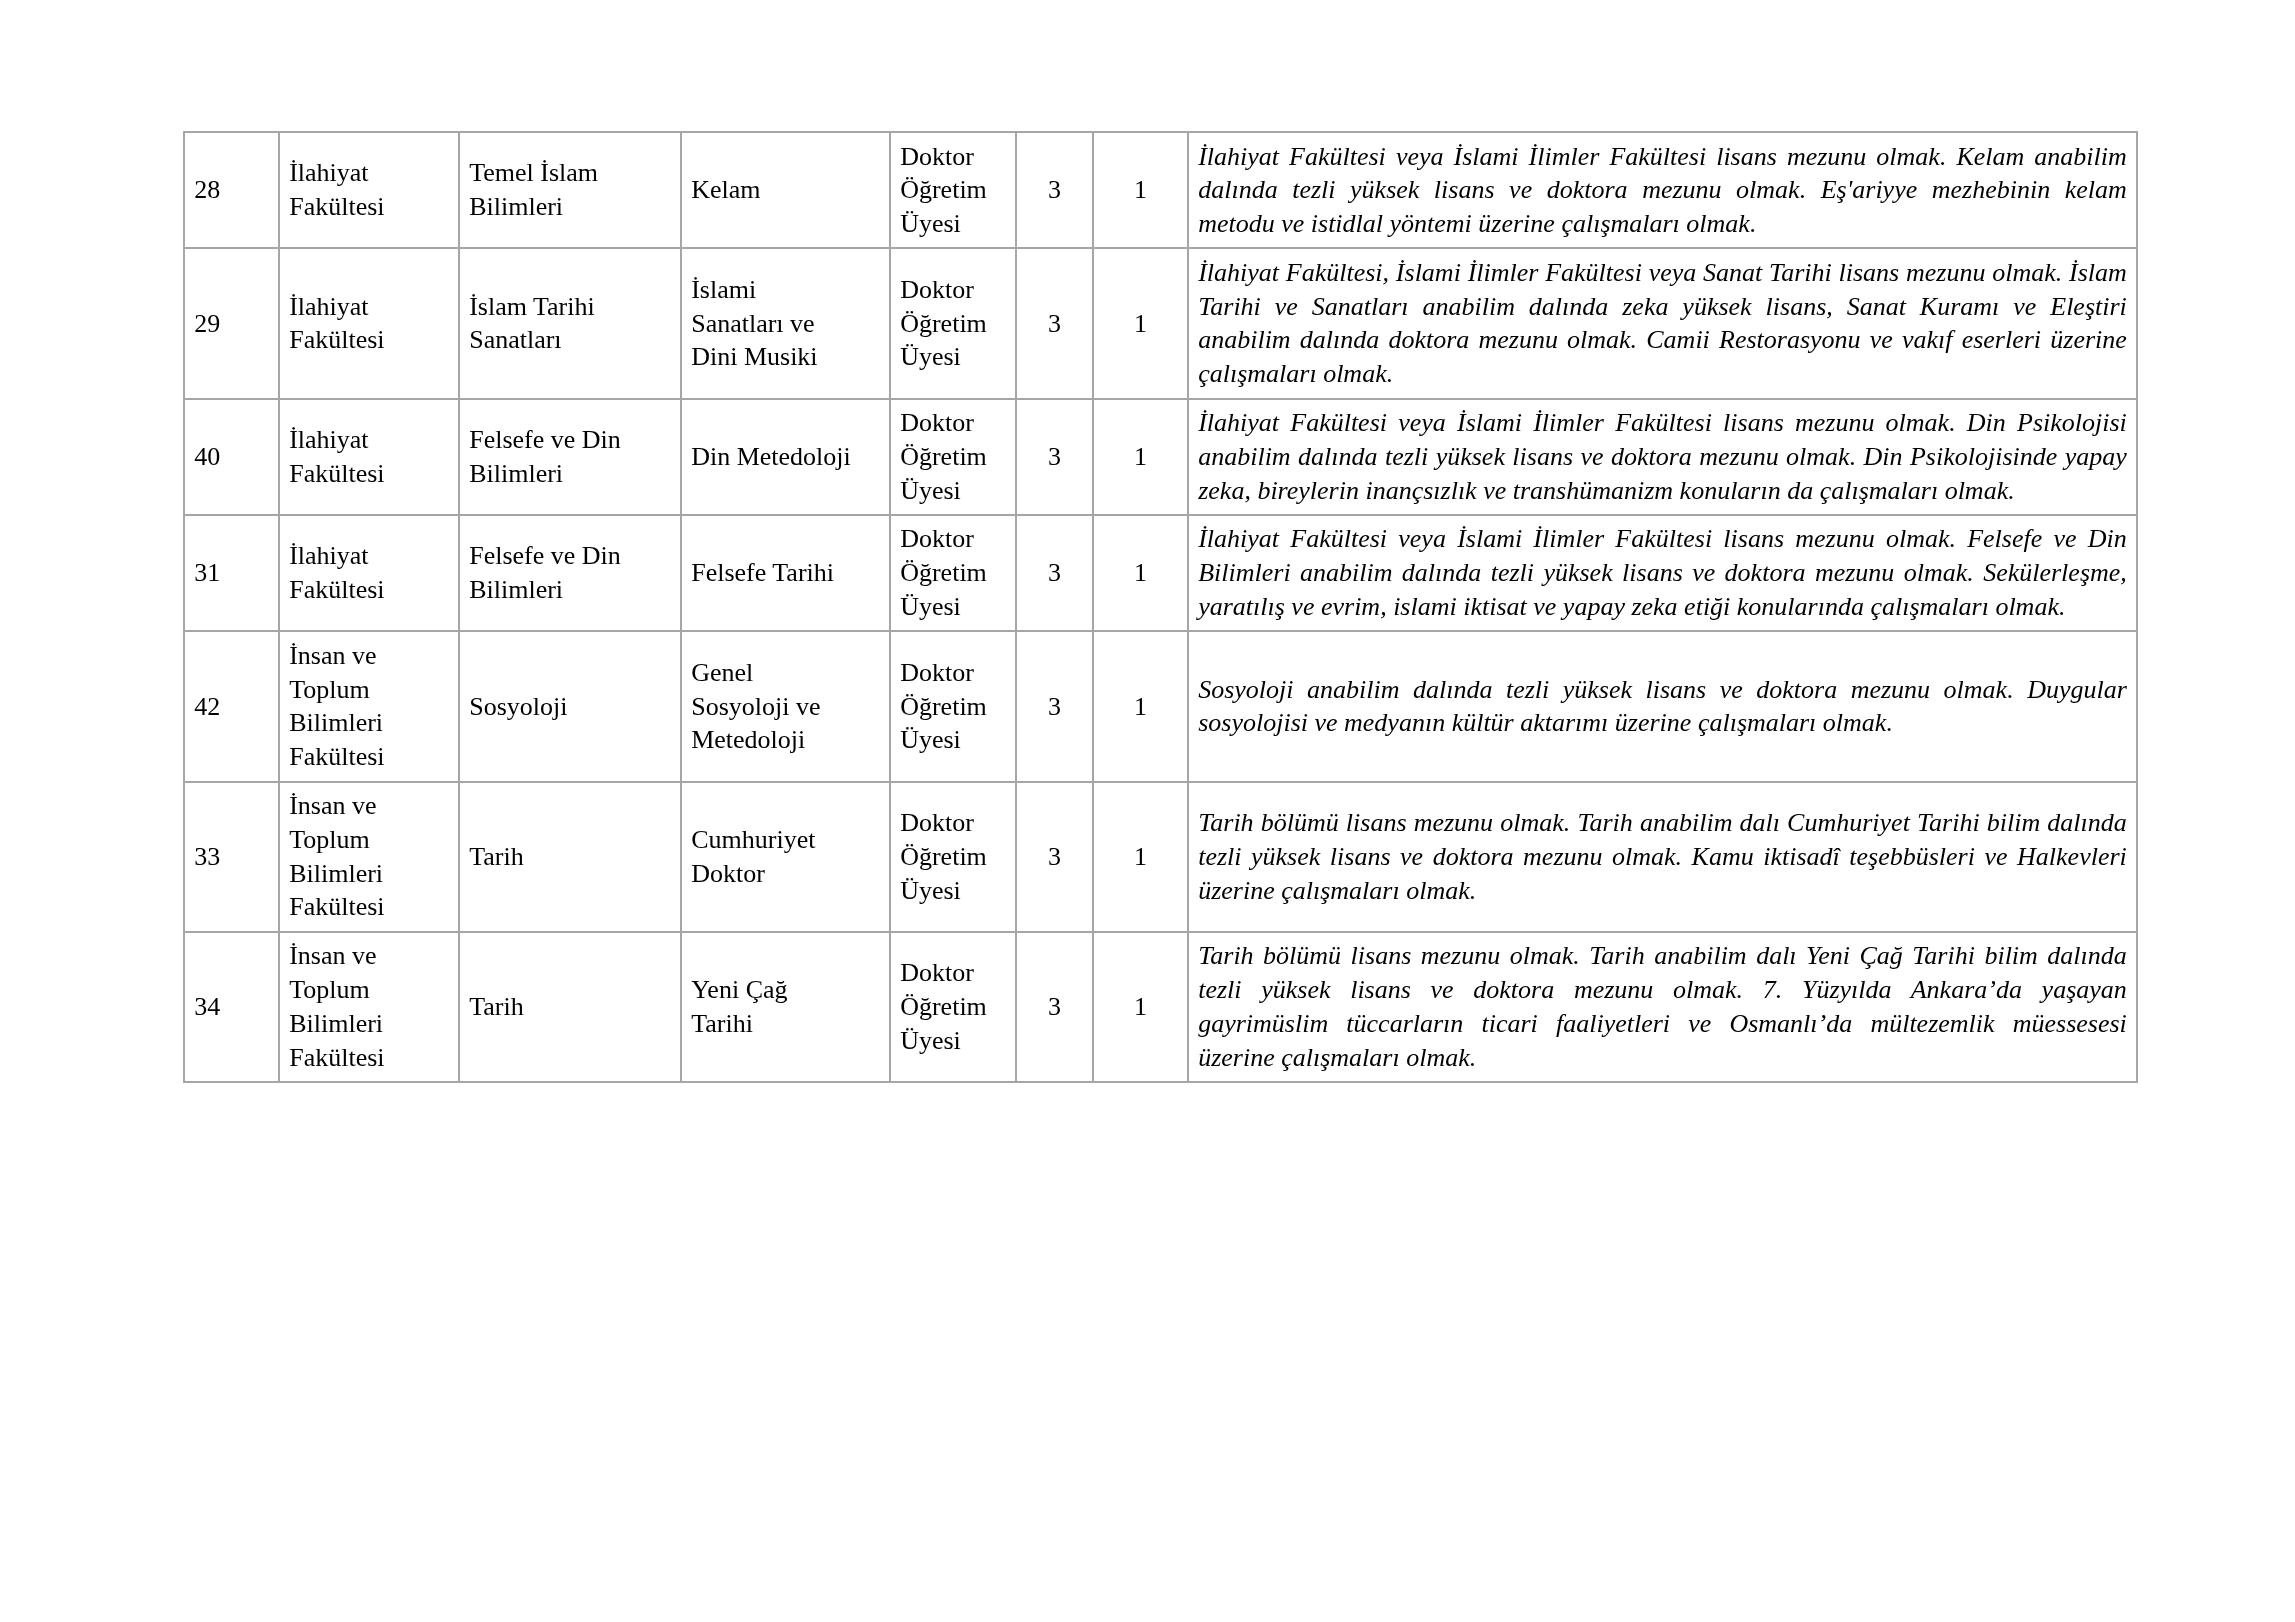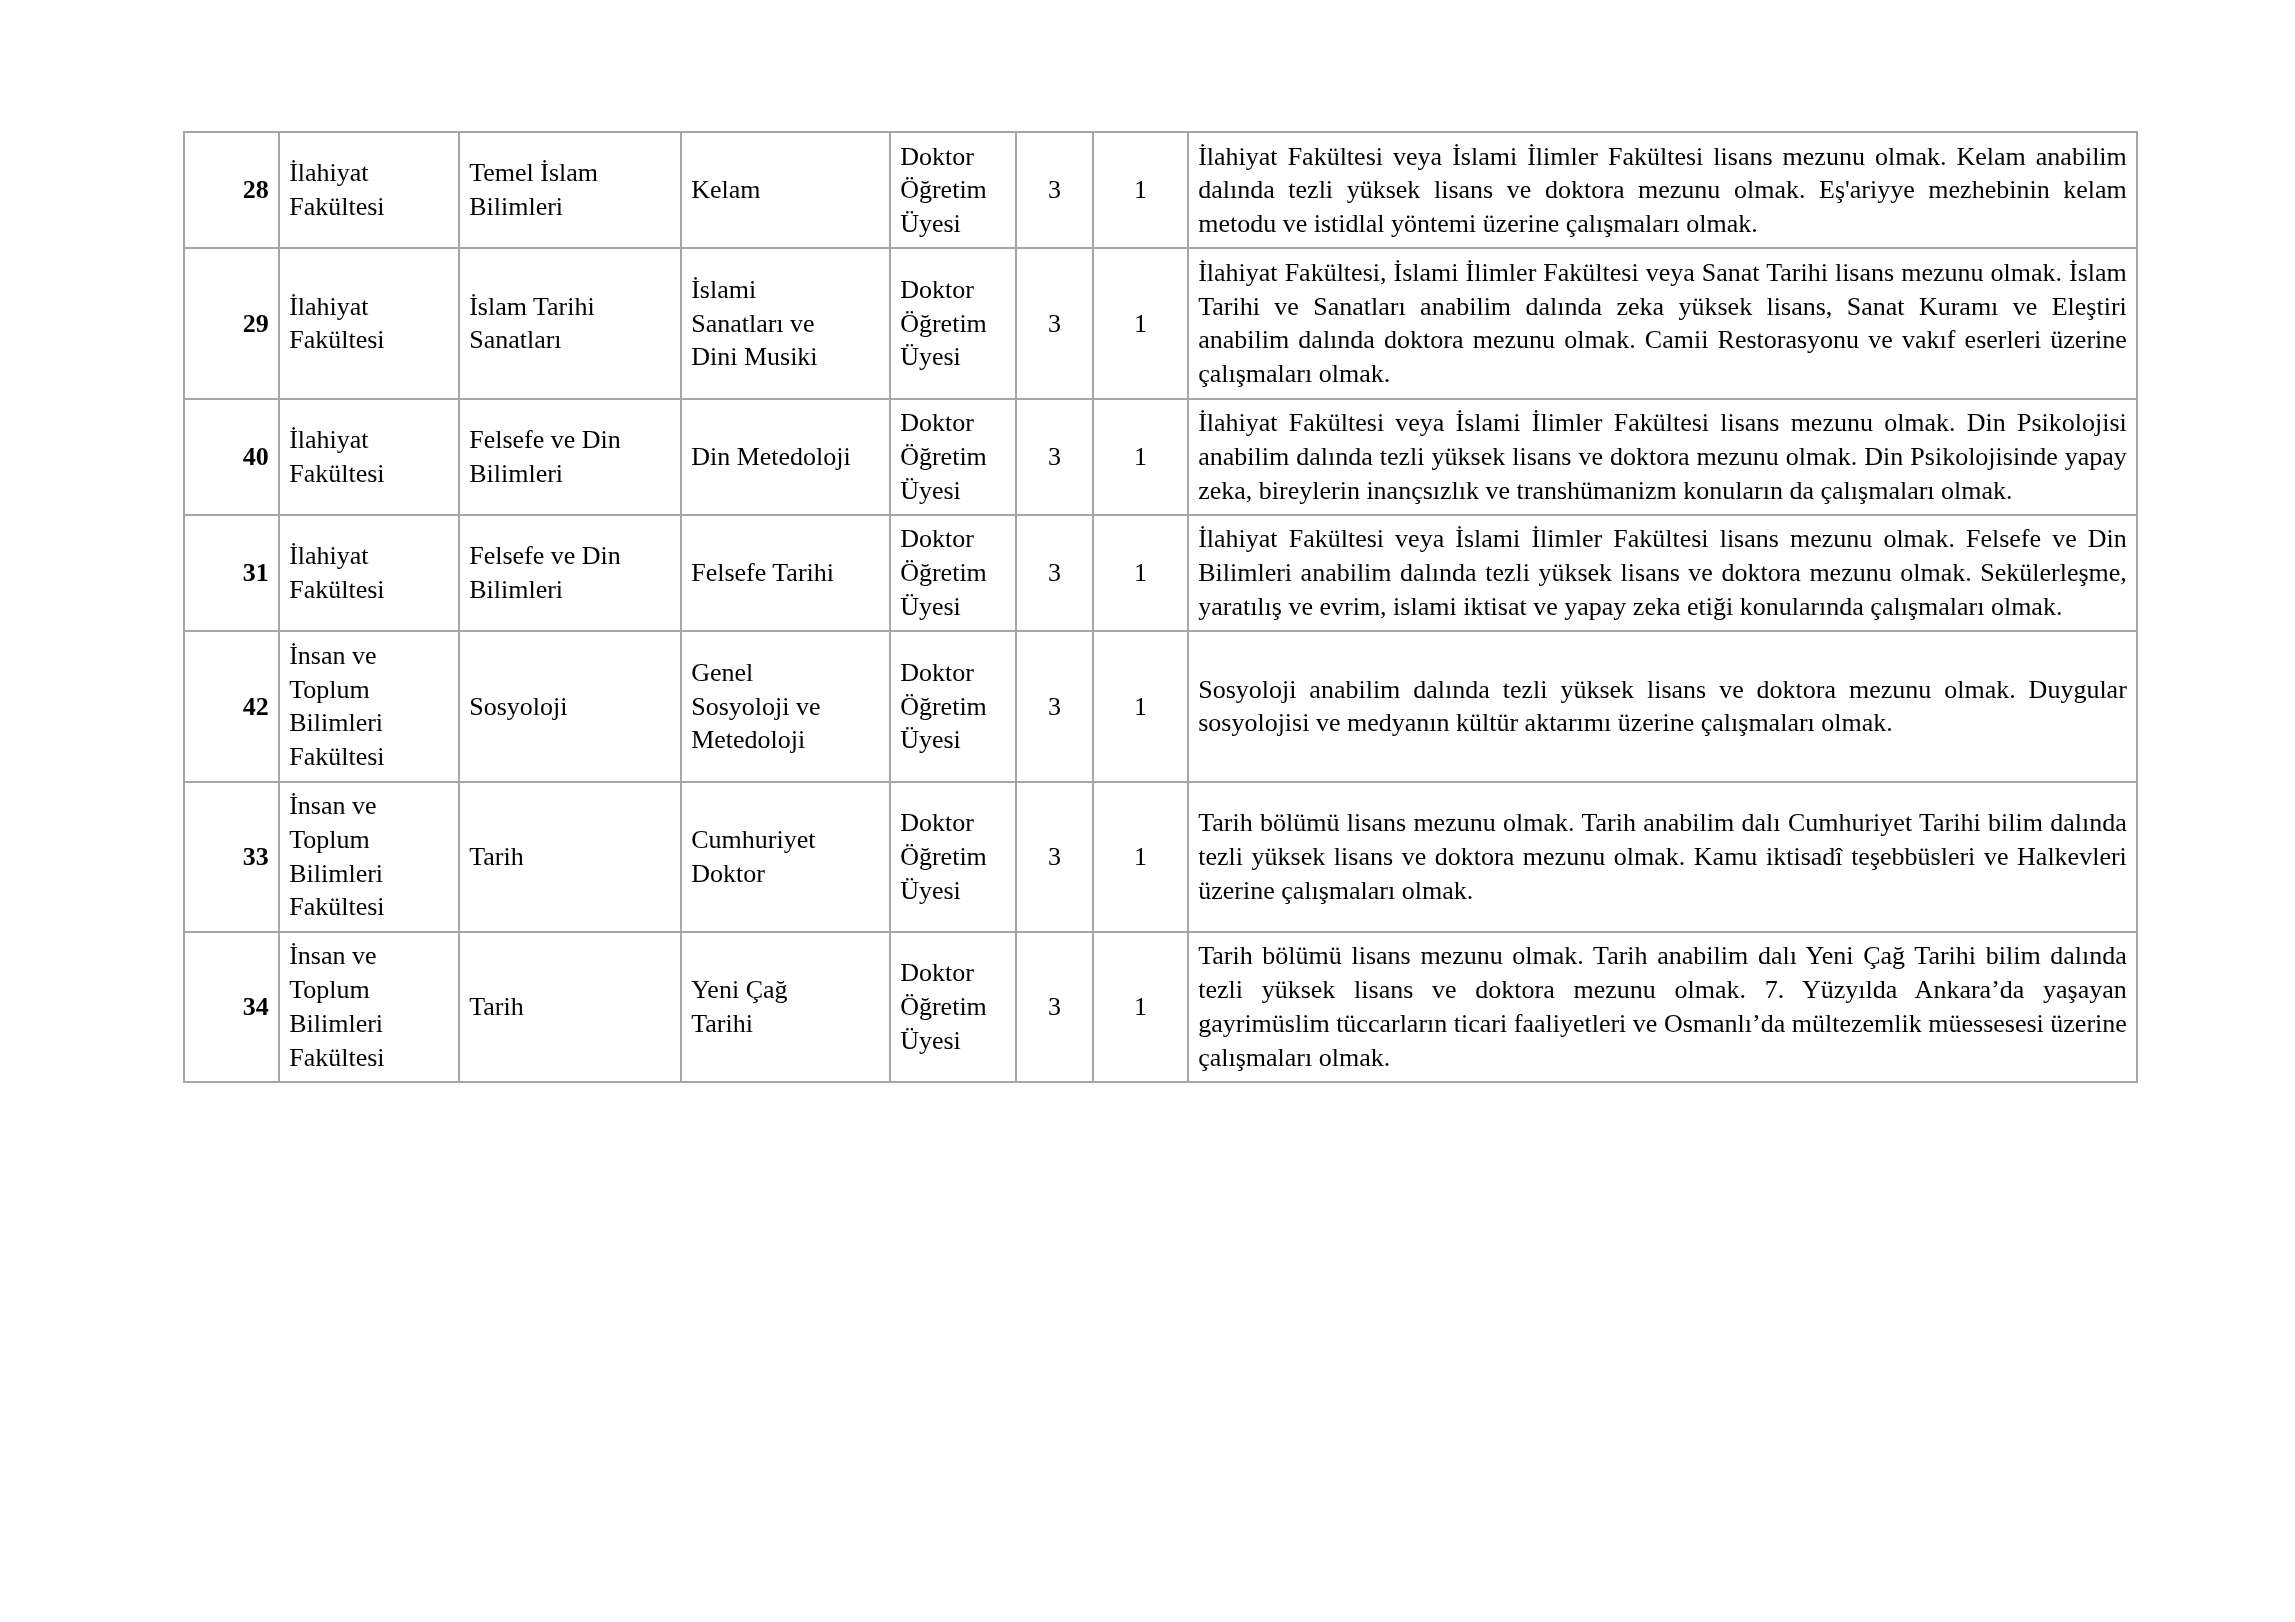--- a/index.html
+++ b/index.html
@@ -45,41 +45,42 @@
   col.c-no     { width: 95px; }
   col.c-fac    { width: 180px; }
   col.c-dept   { width: 222px; }
   col.c-field  { width: 209px; }
   col.c-title  { width: 126px; }
   col.c-deg    { width: 77px; }
   col.c-cnt    { width: 95px; }
   col.c-desc   { width: 949px; }
 
   td.no {
-    text-align: right;
-    font-weight: bold;
+    text-align: left;
+    font-weight: normal;
     font-size: 27.5px;
     padding-left: 0;
     padding-right: 0;
   }
   td.fac, td.dept, td.field, td.title {
     text-align: left;
   }
   td.deg, td.cnt {
     text-align: center;
     padding-left: 0;
     padding-right: 0;
   }
   td.desc {
     text-align: justify;
     text-align-last: left;
     line-height: 1.33;
     padding-left: 11.8px;
     padding-right: 10.5px;
     hyphens: none;
+    font-style: italic;
   }
   .nowrapline { white-space: pre-line; }
 </style>
 </head>
 <body>
 
 <div class="page">
   <div class="table-wrap">
     <table class="cadre">
       <colgroup>

